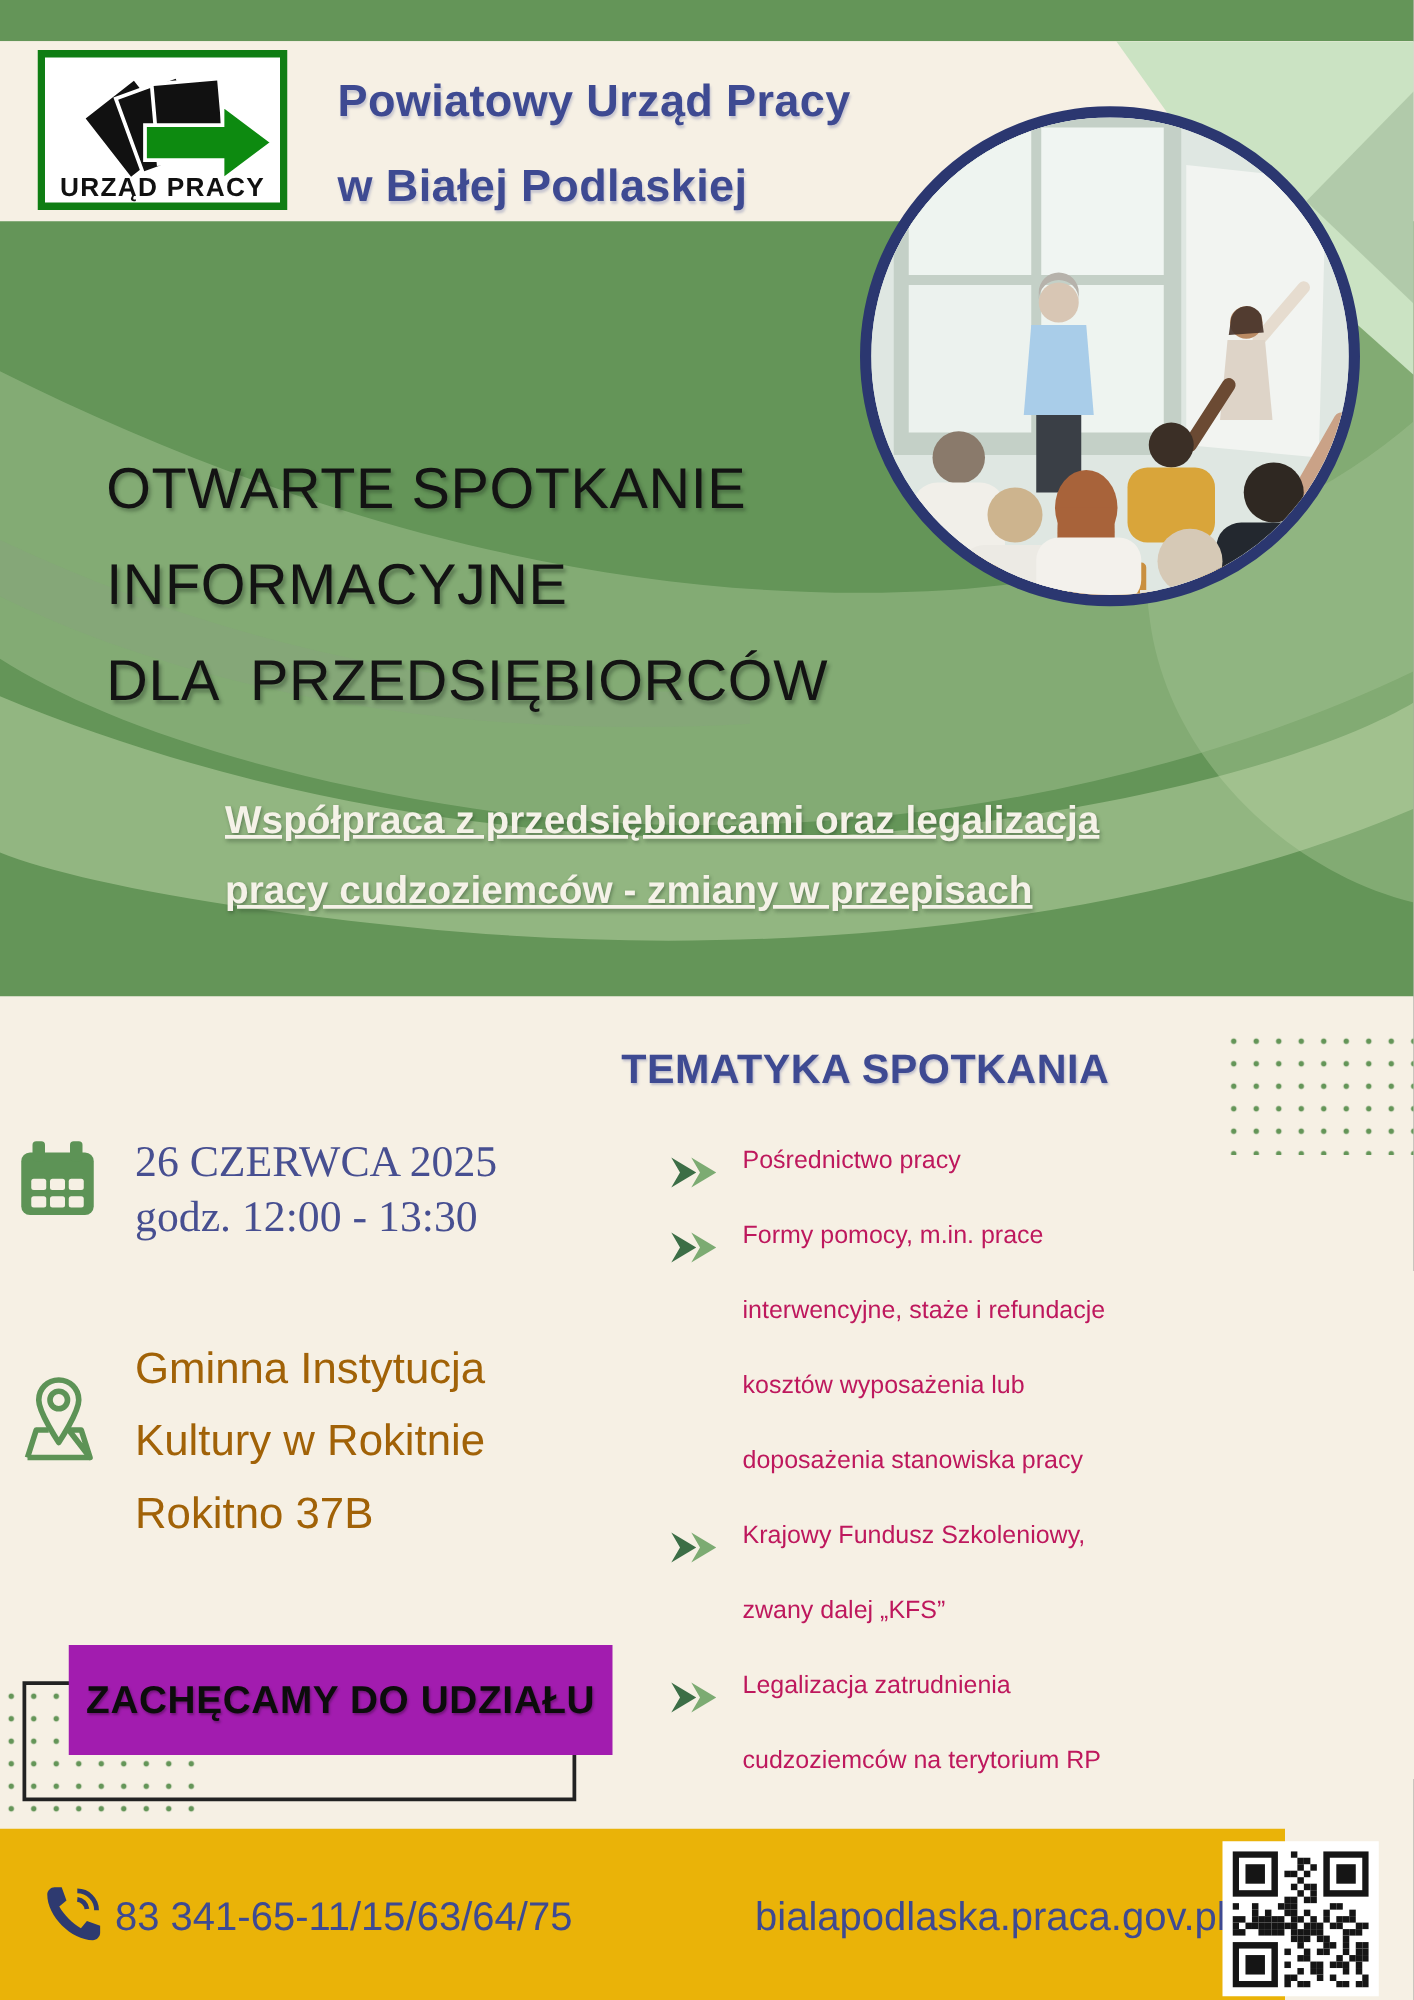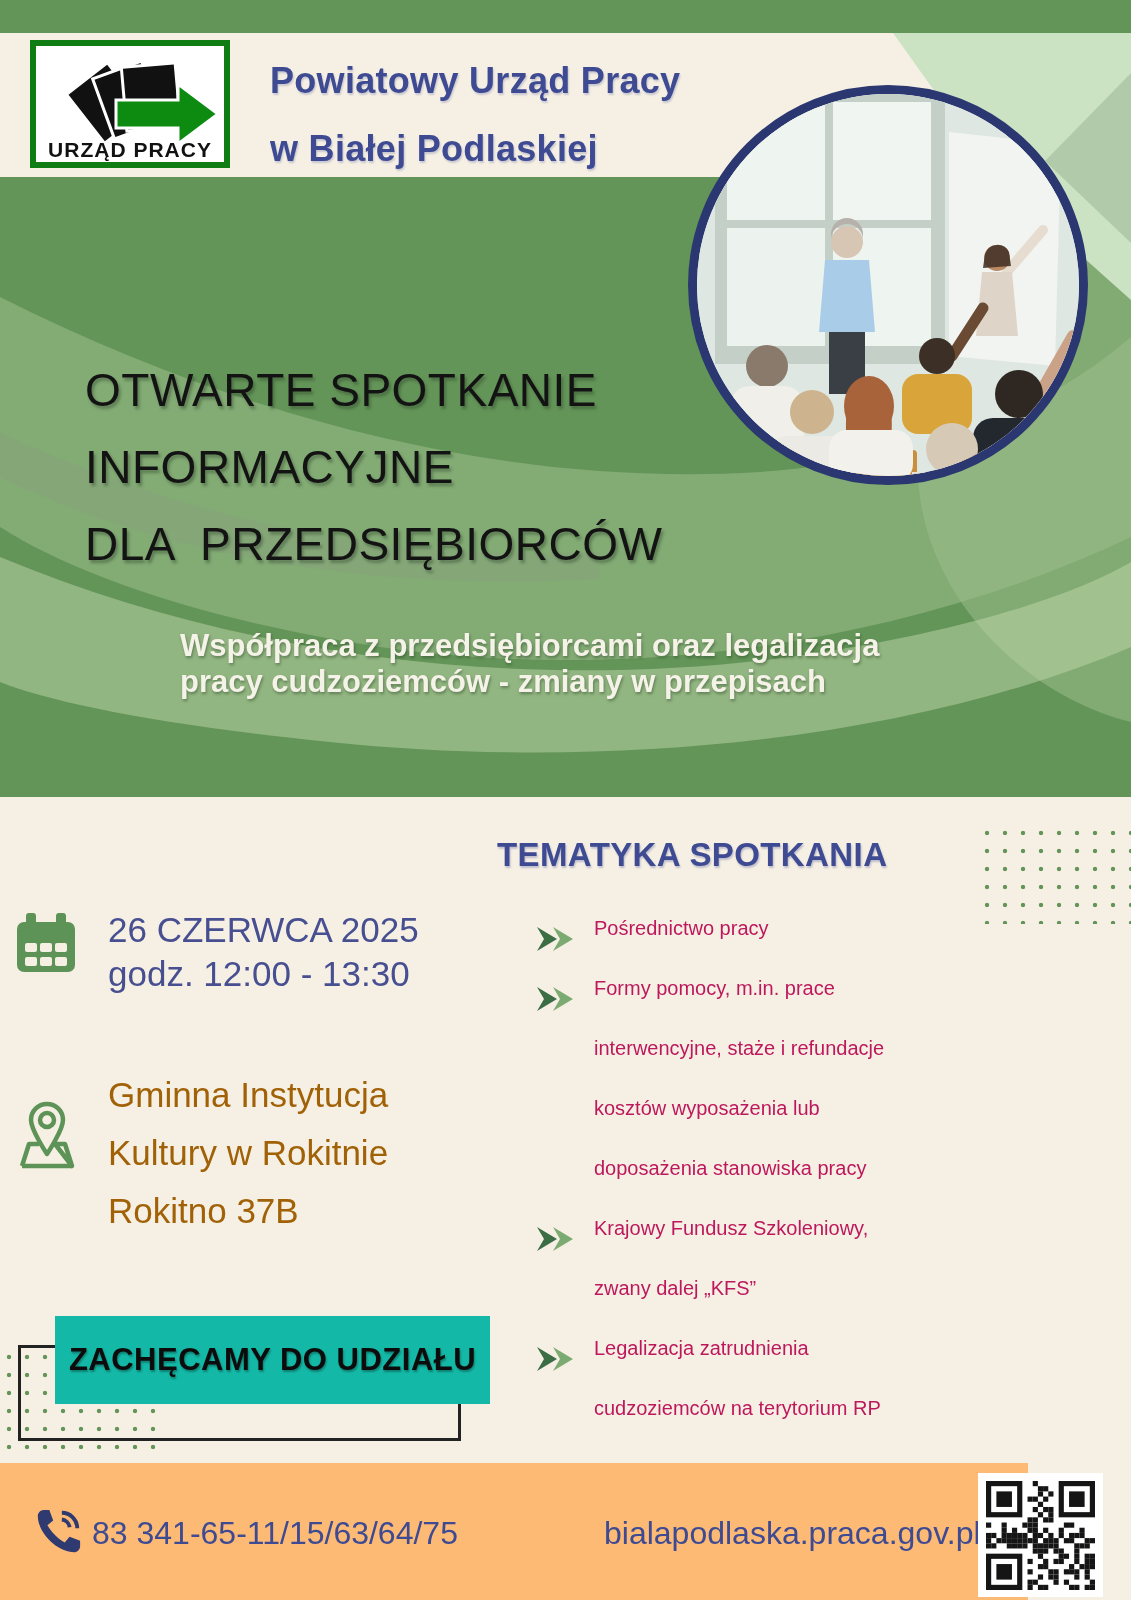--- a/index.html
+++ b/index.html
@@ -27,62 +27,64 @@
     left:688px;top:85px;width:382px;height:382px;border-radius:50%;
     border:9px solid #2b3770;overflow:hidden;z-index:4;background:#e3e9e5;
   }
   #hero-title{
     left:85px;top:352px;color:#131313;font-weight:normal;font-size:46px;
     line-height:77px;white-space:pre-wrap;letter-spacing:.5px;z-index:3;
     text-shadow:2px 3px 3px rgba(35,55,35,.4);
   }
   #hero-subtitle{
     left:180px;top:628px;color:#f5f2e8;font-weight:bold;font-size:31px;
-    line-height:36px;white-space:pre-line;z-index:3;
+    line-height:56px;white-space:pre-line;z-index:3;
     text-shadow:1px 2px 3px rgba(35,60,35,.45);
+    text-decoration:underline;
   }
 
   
   #agenda-heading{
     left:497px;top:836px;color:#3e4a92;font-weight:bold;font-size:33px;
     letter-spacing:.4px;text-shadow:1px 2px 2px rgba(62,74,146,.3);text-align:right;
   }
   .dots{
     background-image:radial-gradient(#649558 1.8px, rgba(100,149,88,.35) 2.3px, transparent 2.6px);
     background-size:18px 18px;
   }
   #dots-top-right{left:978px;top:824px;width:153px;height:100px;}
   #dots-bottom-left{left:0px;top:1348px;width:160px;height:104px;z-index:1;}
 
   #calendar-icon{left:15px;top:912px;width:62px;height:62px;}
   #event-date{
     left:108px;top:908px;color:#474f91;font-size:35px;line-height:44px;
     white-space:pre-line;
+    font-family:Liberation Serif, serif;
   }
   #pin-icon{left:13px;top:1098px;width:68px;height:72px;}
   #event-location{
     left:108px;top:1066px;color:#a16207;font-size:35px;line-height:58px;
     white-space:pre-line;
   }
 
   #agenda-list{left:556px;top:898px;width:540px;}
   .agenda-item{position:relative;color:#be185d;font-size:20px;line-height:60px;margin-left:38px;}
   .agenda-item .arrow{position:absolute;left:-58px;top:17px;}
   .agenda-item .item-text{white-space:pre-line;}
 
   #cta-outline{left:18px;top:1345px;width:437px;height:90px;border:3px solid #222;z-index:2;background:transparent;}
   #cta-box{
-    left:55px;top:1316px;width:435px;height:88px;background:#14b8a6;z-index:3;
+    left:55px;top:1316px;width:435px;height:88px;background:#a21caf;z-index:3;
     display:flex;align-items:center;justify-content:center;
     color:#0c0c0c;font-weight:bold;font-size:31px;letter-spacing:.5px;
     text-shadow:1px 2px 2px rgba(0,0,0,.3);
   }
 
   
-  #footer{left:0;top:1463px;width:1028px;height:137px;background:#fdba74;}
+  #footer{left:0;top:1463px;width:1028px;height:137px;background:#eab308;}
   #phone-icon{position:absolute;left:33px;top:43px;width:50px;height:52px;}
   #footer-phone{position:absolute;left:92px;top:52px;color:#3e4a92;font-size:32px;}
   #footer-site{position:absolute;left:604px;top:52px;color:#3e4a92;font-size:32px;}
   #qr-box{position:absolute;left:978px;top:10px;width:125px;height:124px;background:#ffffff;
     display:flex;align-items:center;justify-content:center;}
 </style>
 </head>
 <body>
 
 <div id="poster">

